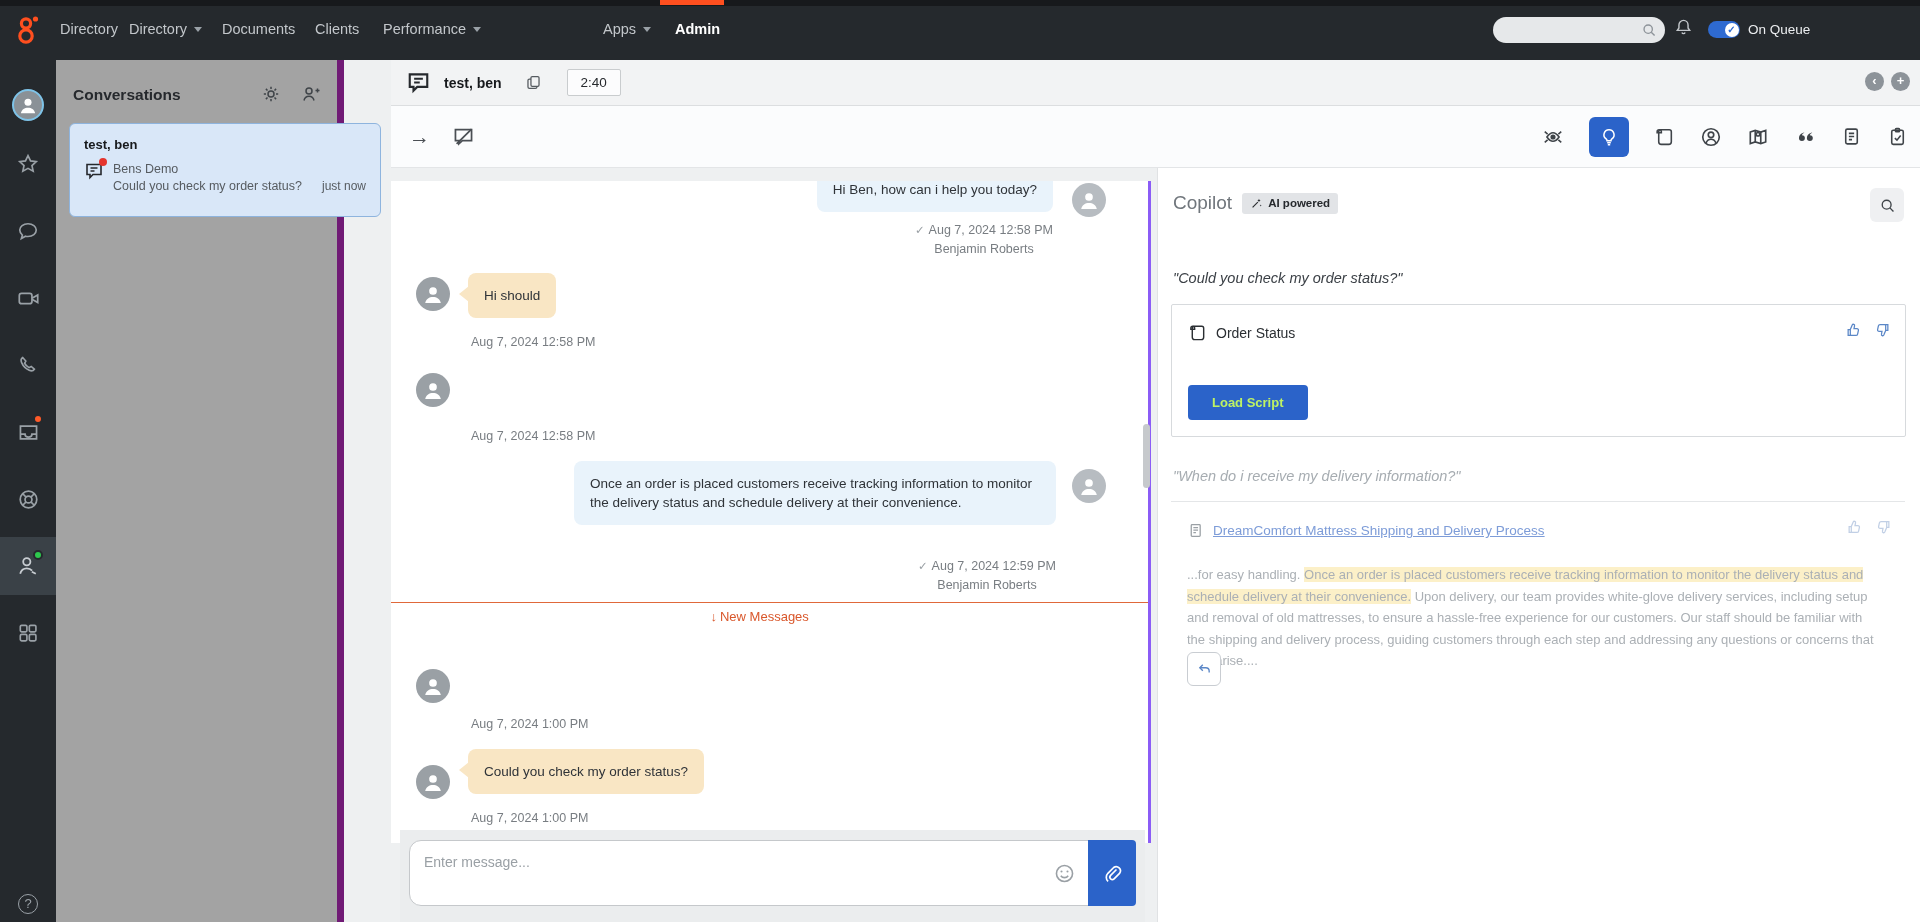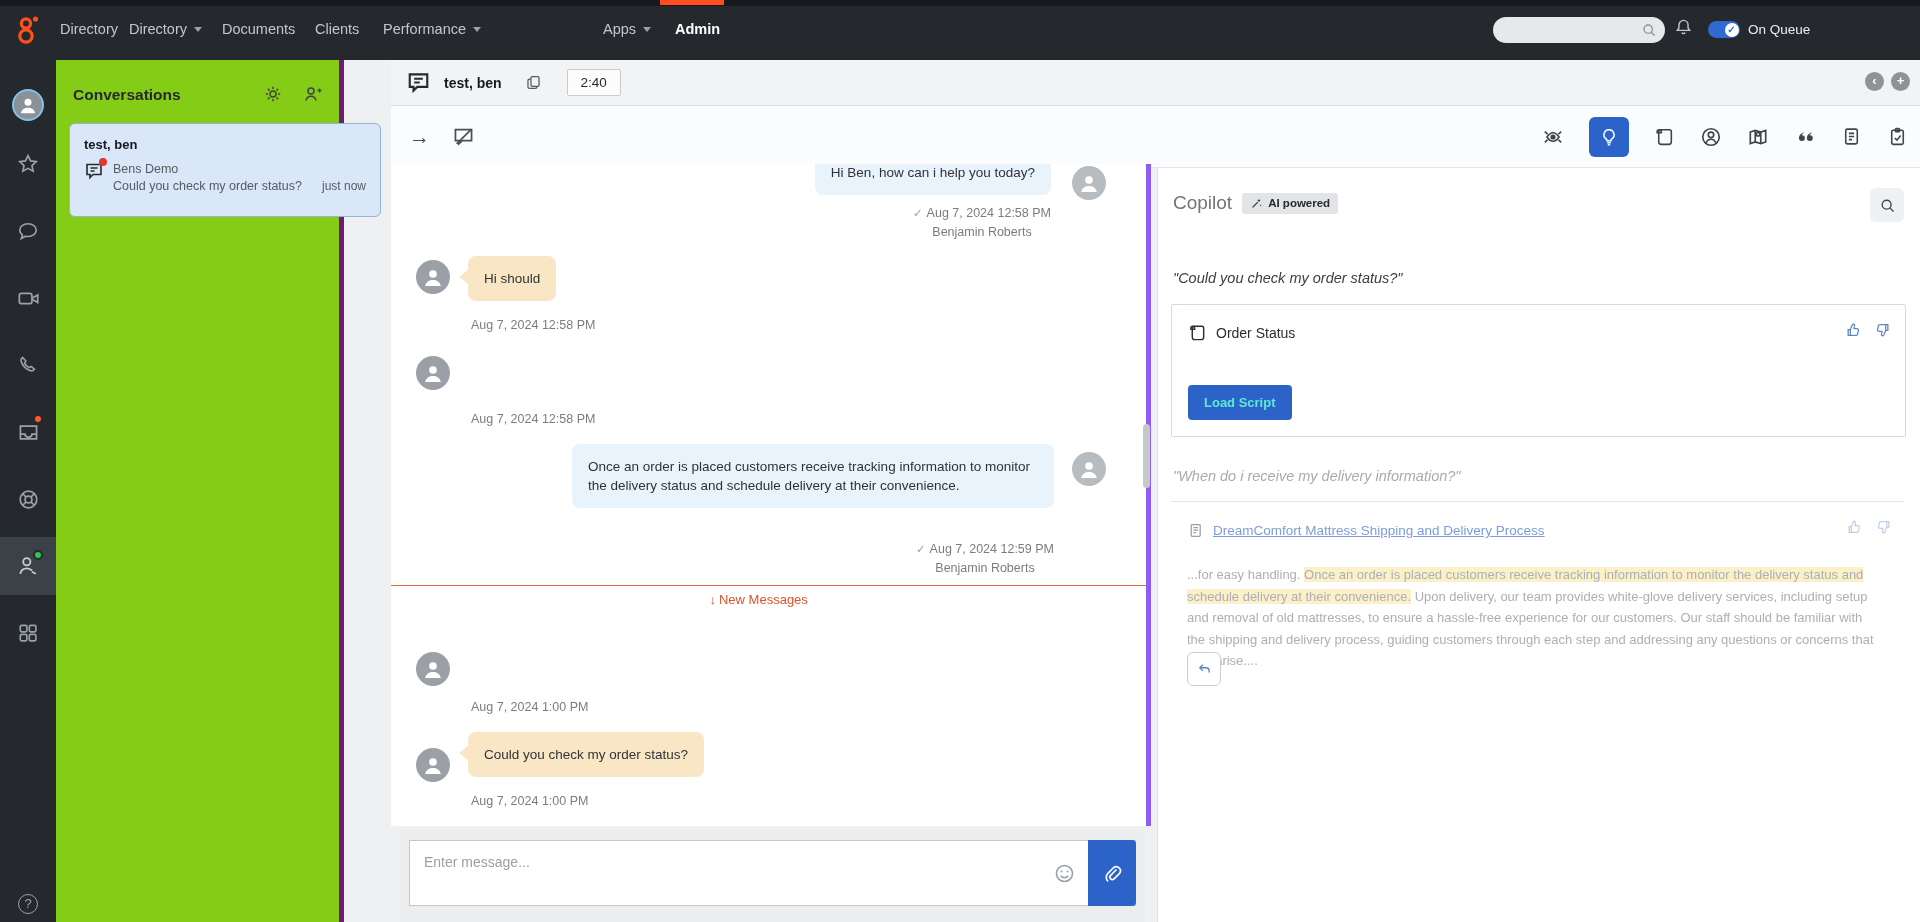--- a/index.html
+++ b/index.html
@@ -33,22 +33,22 @@
              position:relative;margin-bottom:9px;cursor:pointer;color:#9aa1a7}
   .rail-item:first-child{margin-top:16px;margin-bottom:1px}
   .rail-item.active{background:#3a4147;color:#c7ccd1}
   .badge-dot{position:absolute;width:10px;height:10px;border-radius:50%;border:2px solid #25292d}
   #av-ring{width:32px;height:32px;border-radius:50%;background:#8a9197;border:2px solid #7ec3e8;
            display:flex;align-items:center;justify-content:center;overflow:hidden}
   #rail-help{position:absolute;left:0;bottom:8px;width:56px;display:flex;justify-content:center}
   #rail-help .q{width:20px;height:20px;border:1.6px solid #9aa1a7;border-radius:50%;color:#9aa1a7;
                 font-size:13px;line-height:17px;text-align:center;cursor:pointer}
   
-  #conv{position:absolute;left:56px;top:60px;width:288px;height:862px;background:#84cc16;
-        border-right:5px solid #701a75}
+  #conv{position:absolute;left:56px;top:60px;width:288px;height:862px;background:#a3a3a3;
+        border-right:7px solid #701a75}
   #conv-title{position:absolute;left:17px;top:26px;font-size:15.5px;font-weight:bold;color:#26292d}
   #conv-icons{position:absolute;right:16px;top:24px;display:flex;gap:20px;color:#3f4449}
   #conv-card{position:absolute;left:13px;top:63px;width:312px;height:94px;background:#d9e7f8;
              border:1px solid #8eb4de;border-radius:6px;padding:13px 14px 10px;cursor:pointer}
   #conv-card .nm{font-size:13px;font-weight:bold;color:#17191c}
   #conv-card .row{display:flex;gap:9px;margin-top:9px}
   #conv-card .mi{position:relative;color:#26292d;flex:0 0 auto}
   #conv-card .mi .dot{position:absolute;right:-3px;top:-3px;width:8px;height:8px;border-radius:50%;
                       background:#e5342c}
   #conv-card .lines{flex:1;font-size:12.5px;color:#565b60;line-height:17px}
@@ -68,22 +68,22 @@
   #ctool{position:absolute;left:391px;top:106px;width:1529px;height:62px;background:#fbfcfd;
          border-bottom:1px solid #e3e5e7}
   #ctool-left{display:flex;align-items:center;height:100%;padding-left:18px;gap:22px;color:#4a4f54}
   #ctool-left .arrow{font-size:21px;cursor:pointer;line-height:1}
   #ctool-right{position:absolute;right:0;top:0;height:100%;display:flex;align-items:center;
                gap:25px;padding-right:12px;color:#3f4449}
   #ctool-right .tbtn{cursor:pointer}
   #bulb-active{width:40px;height:40px;background:#2b63c9;border-radius:6px;display:flex;
                align-items:center;justify-content:center;color:#fff;cursor:pointer}
   
-  #cpane{position:absolute;left:391px;top:164px;width:760px;height:662px;background:#fff;
-         border-right:5px solid #8b5cf6;overflow:hidden}
+  #cpane{position:absolute;left:391px;top:181px;width:760px;height:662px;background:#fff;
+         border-right:3px solid #8b5cf6;overflow:hidden}
   .bub{position:absolute;padding:13px 16px;font-size:13.5px;line-height:19px;border-radius:8px;
        color:#2f3338;white-space:nowrap}
   .bub.multi{white-space:normal}
   .cust{background:#f9e6c4}
   .cust::before{content:"";position:absolute;left:-9px;top:13px;border-top:8px solid transparent;
                 border-bottom:8px solid transparent;border-right:10px solid #f9e6c4}
   .agent{background:#e9f3fb}
   .avatar{position:absolute;width:34px;height:34px;border-radius:50%;display:flex;
           align-items:center;justify-content:center;overflow:hidden}
   .av-c{background:#9aa0a5}.av-a{background:#b7bcc1}
@@ -97,21 +97,21 @@
   #nm-div{position:absolute;left:0;right:0;top:421px;border-top:1px solid #e0683a}
   #nm-label{position:absolute;top:428px;left:50%;transform:translateX(-60%);font-size:13px;
             color:#d9572b;display:flex;gap:3px;align-items:center}
   #m5av{left:25px;top:488px} #m5b{left:77px;top:474px} #m5ts{left:80px;top:536px}
   #m6av{left:25px;top:584px} #m6b{left:77px;top:568px} #m6ts{left:80px;top:630px}
   #sbthumb{position:absolute;left:1143px;top:424px;width:7px;height:64px;background:#c6c9cc;
            border-radius:4px;cursor:pointer}
   
   #istrip{position:absolute;left:400px;top:830px;width:745px;height:92px;background:#ebedee}
   #ibox{position:absolute;left:9px;top:10px;width:727px;height:66px;background:#fff;
-        border:1px solid #c5c8cb;border-radius:0}
+        border:1px solid #c5c8cb;border-radius:12px}
   #ibox input{position:absolute;left:14px;top:10px;width:620px;height:22px;border:none;outline:none;
               font-size:14px;color:#2b2f33;font-family:"Liberation Sans",sans-serif}
   #ibox input::placeholder{color:#9aa0a5}
   #emoji{position:absolute;right:59px;top:21px;color:#9aa0a5;cursor:pointer}
   #attach{position:absolute;right:-1px;top:-1px;width:48px;height:66px;background:#2b63c9;
           border:none;border-radius:0 4px 4px 0;display:flex;align-items:center;
           justify-content:center;cursor:pointer;color:#fff}
   
   #copilot{position:absolute;left:1157px;top:168px;width:763px;height:754px;background:#fff;
            border-left:1px solid #e0e2e4}
@@ -123,22 +123,22 @@
              border-radius:6px;display:flex;align-items:center;justify-content:center;
              cursor:pointer;color:#3f4449;border:none}
   .quote{position:absolute;left:15px;font-style:italic;font-size:14.5px}
   #cp-q1{top:102px;color:#3b4046}
   #cp-card1{position:absolute;left:13px;top:136px;width:735px;height:133px;
             border:1px solid #d7dadd;border-radius:2px;background:#fff}
   #cp-card1 .row{position:absolute;left:16px;top:18px;display:flex;align-items:center;gap:9px;
                  font-size:14px;color:#2b2f33}
   .thumbs{position:absolute;right:14px;top:16px;display:flex;gap:10px;color:#5b87c7}
   .thumbs span{cursor:pointer}
-  #cp-load{position:absolute;left:16px;bottom:16px;background:#2b63c9;color:#5eead4;font-size:13px;
-           font-weight:bold;border:none;border-radius:4px;padding:10px 16px;cursor:pointer;
+  #cp-load{position:absolute;left:16px;bottom:16px;background:#2b63c9;color:#bef264;font-size:13px;
+           font-weight:bold;border:none;border-radius:4px;padding:10px 24px;cursor:pointer;
            font-family:"Liberation Sans",sans-serif}
   #cp-q2{top:300px;color:#a6acb1}
   #cp-div{position:absolute;left:13px;right:15px;top:333px;border-top:1px solid #e4e6e8}
   #cp-card2{position:absolute;left:13px;top:348px;width:735px;height:200px}
   #cp-link-row{position:absolute;left:16px;top:6px;display:flex;gap:9px;align-items:center;
                color:#9aa0a5}
   #cp-link{font-size:13.5px;color:#7d9cd8;text-decoration:underline;cursor:pointer}
   #cp-card2 .thumbs{opacity:.55;top:2px;color:#8fa9d0}
   #cp-snip{position:absolute;left:16px;top:48px;width:695px;font-size:13px;line-height:21.5px;
            color:#abb0b5}

